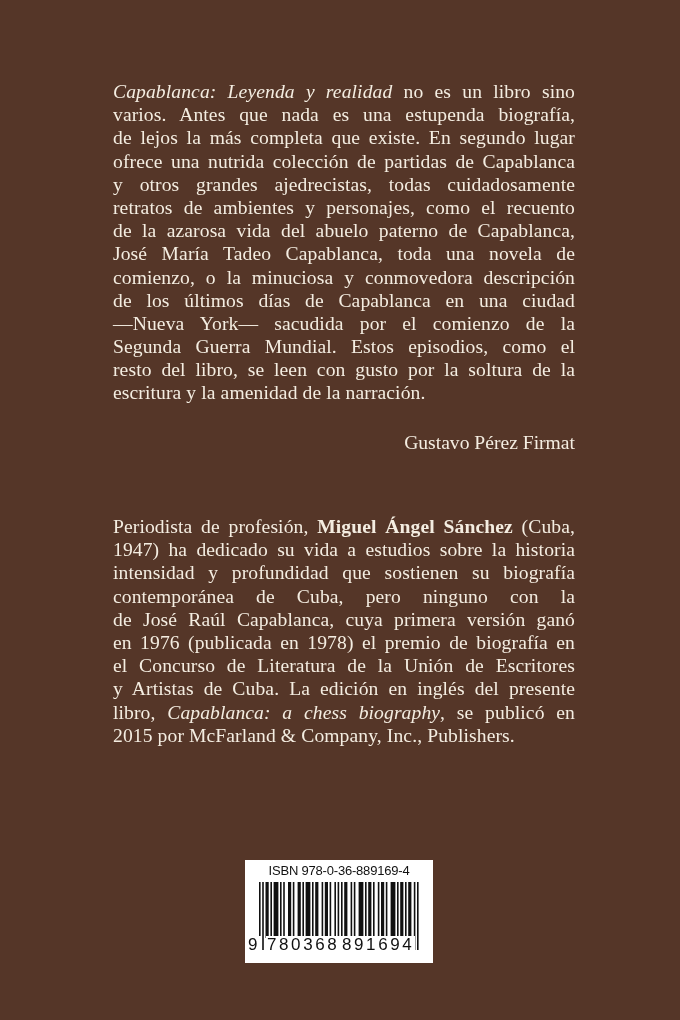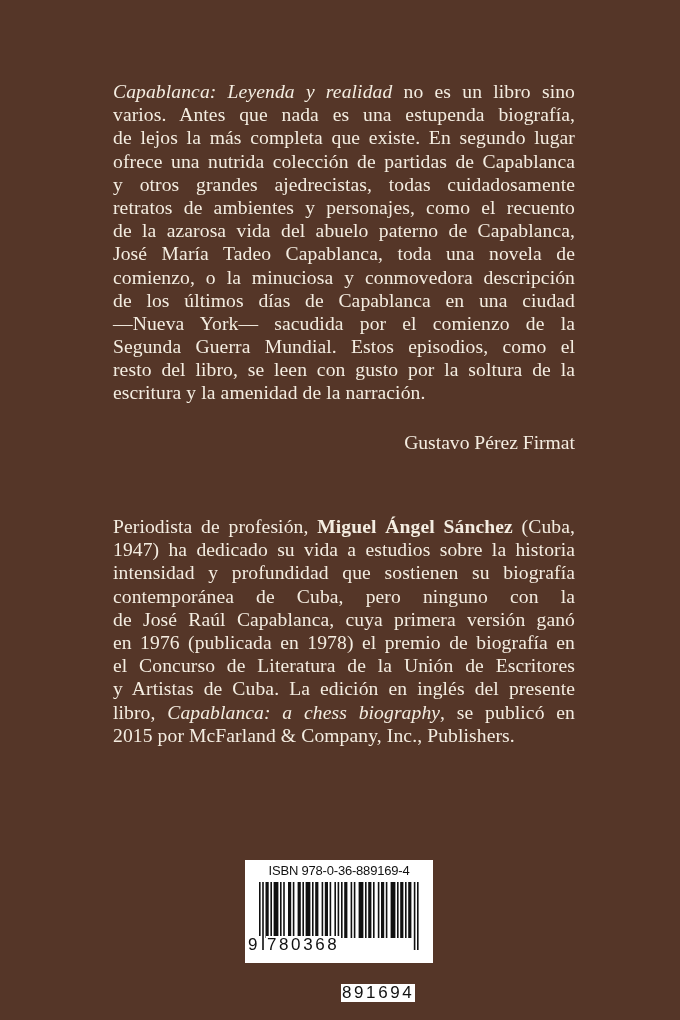--- a/index.html
+++ b/index.html
@@ -173,15 +173,15 @@
       <rect x="150" y="0" width="1.6" height="56"></rect>
       <rect x="153.2" y="0" width="3.2" height="56"></rect>
 
       <rect x="158.8" y="0" width="1.6" height="68"></rect>
       <rect x="162" y="0" width="1.6" height="68"></rect>
     </g>
   </svg>
   <div class="barcode-digits">
     <span style="left:2px;">9</span>
     <span style="left:21px;">780368</span>
-    <span style="left:96px;margin-top:48px;">891694</span>
+    <span style="left:96px;">891694</span>
   </div>
 </div>
 
 </body></html>

